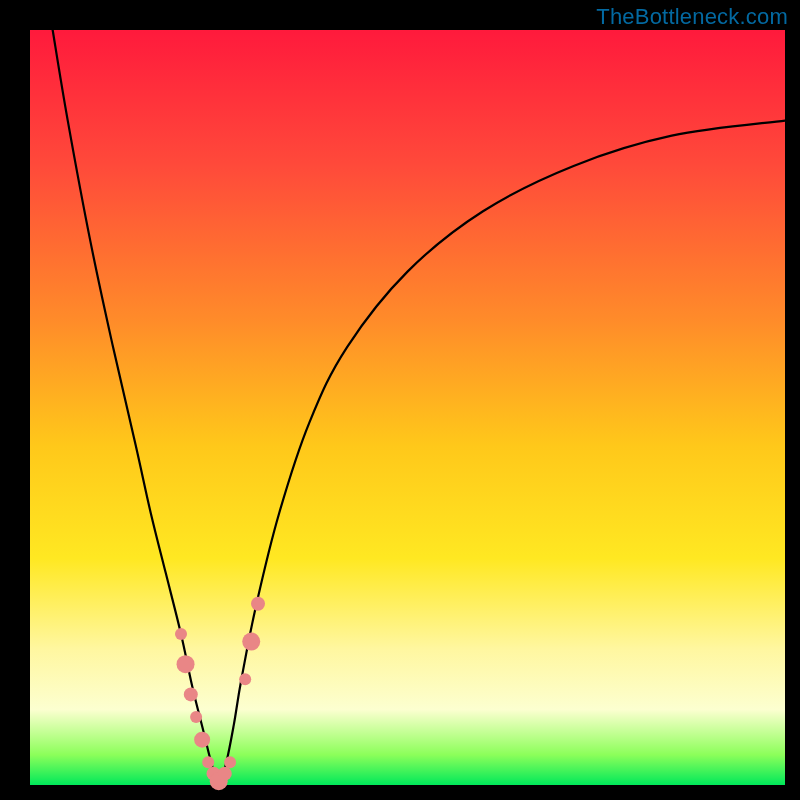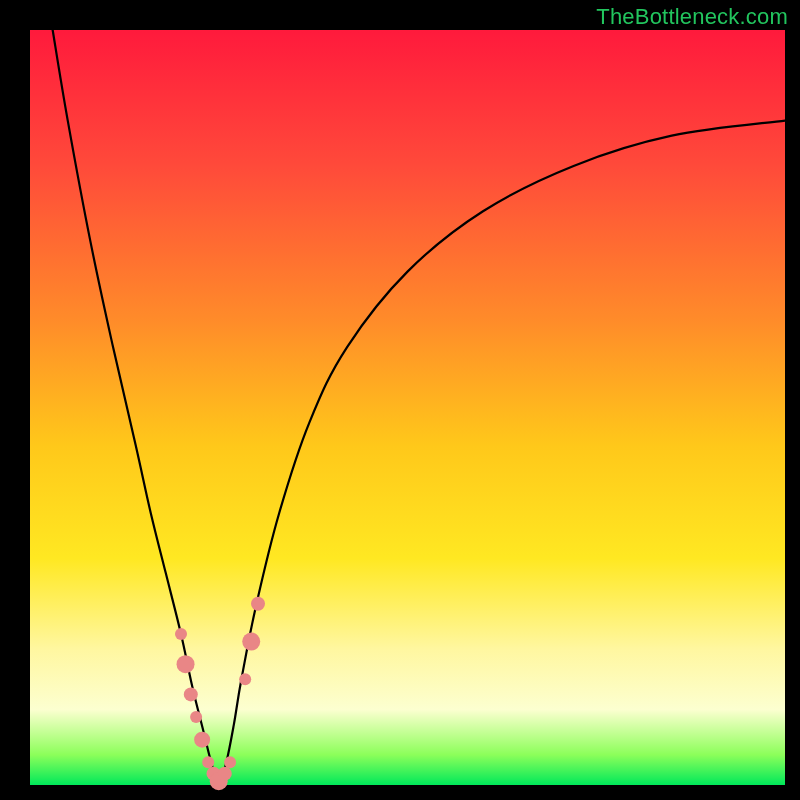--- a/index.html
+++ b/index.html
@@ -34,21 +34,21 @@
       #fff7a0 82%,
       #fcffd0 90%,
       #8cff5a 96%,
       #00e85a 100%
     );
   }
   .watermark {
     position: absolute;
     top: 4px;
     right: 12px;
-    color: #22c55e;
+    color: #0369a1;
     font-size: 22px;
     letter-spacing: 0.2px;
     font-weight: 500;
     user-select: none;
   }
   svg.curve {
     position: absolute;
     left: 0;
     top: 0;
     width: 755px;

